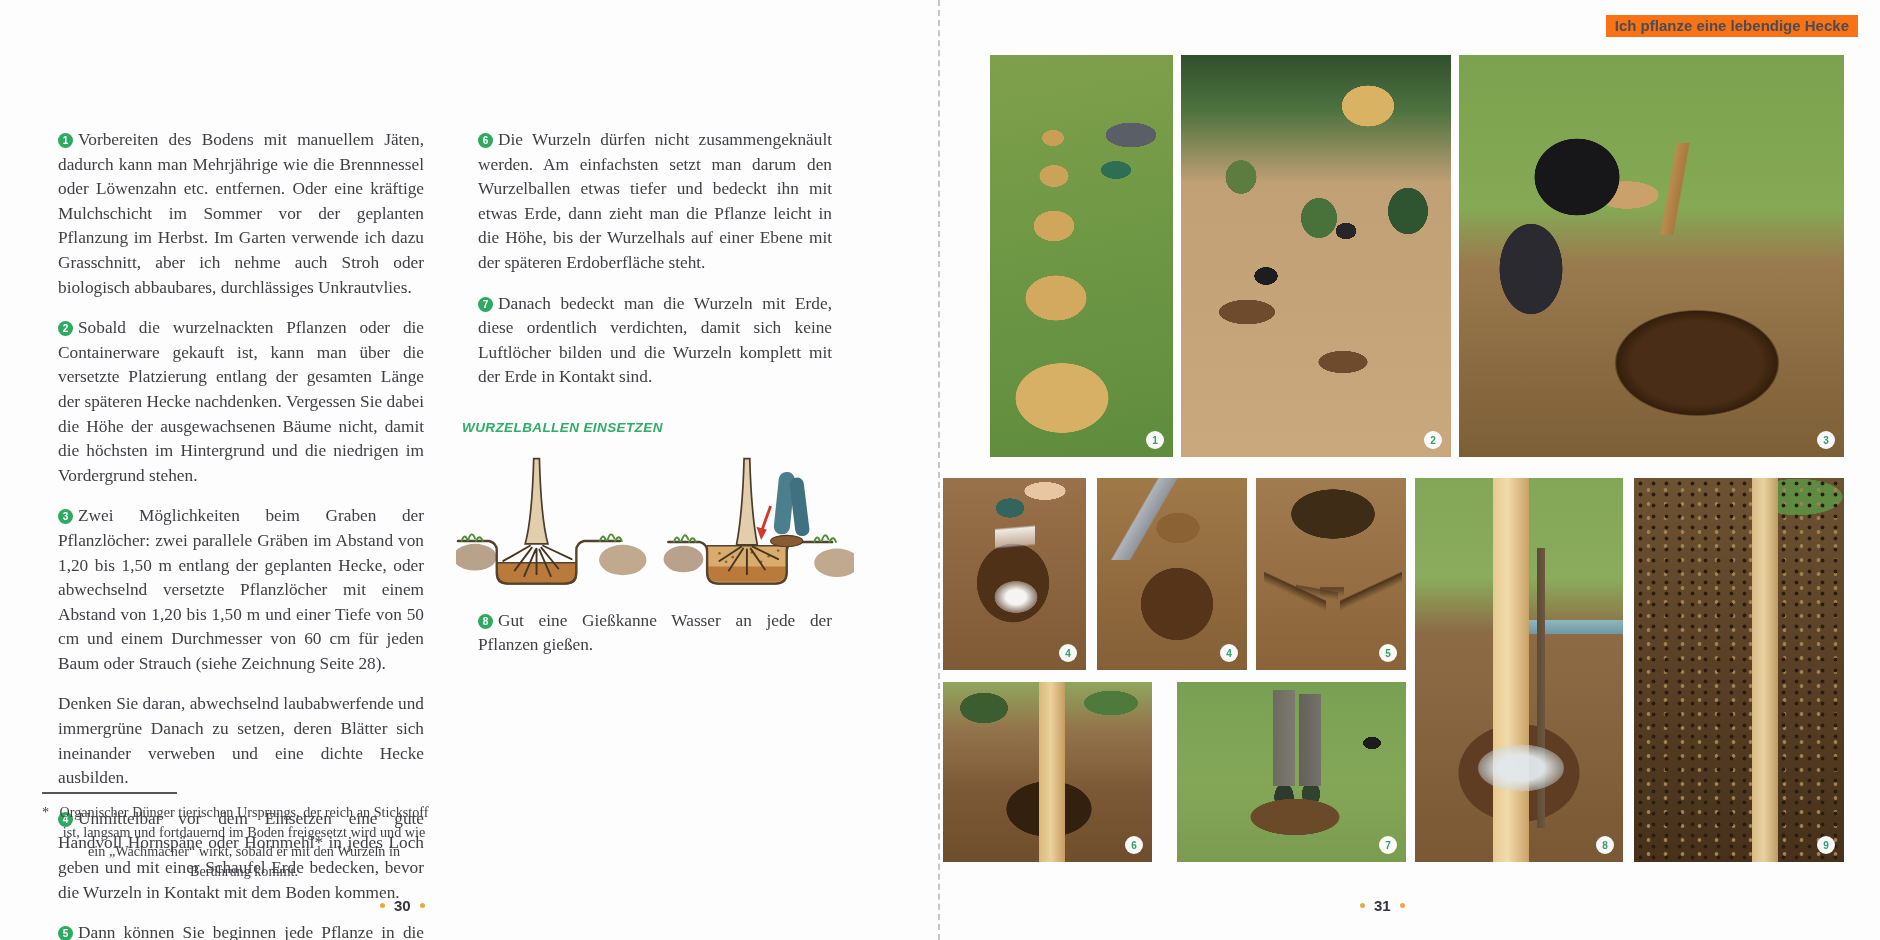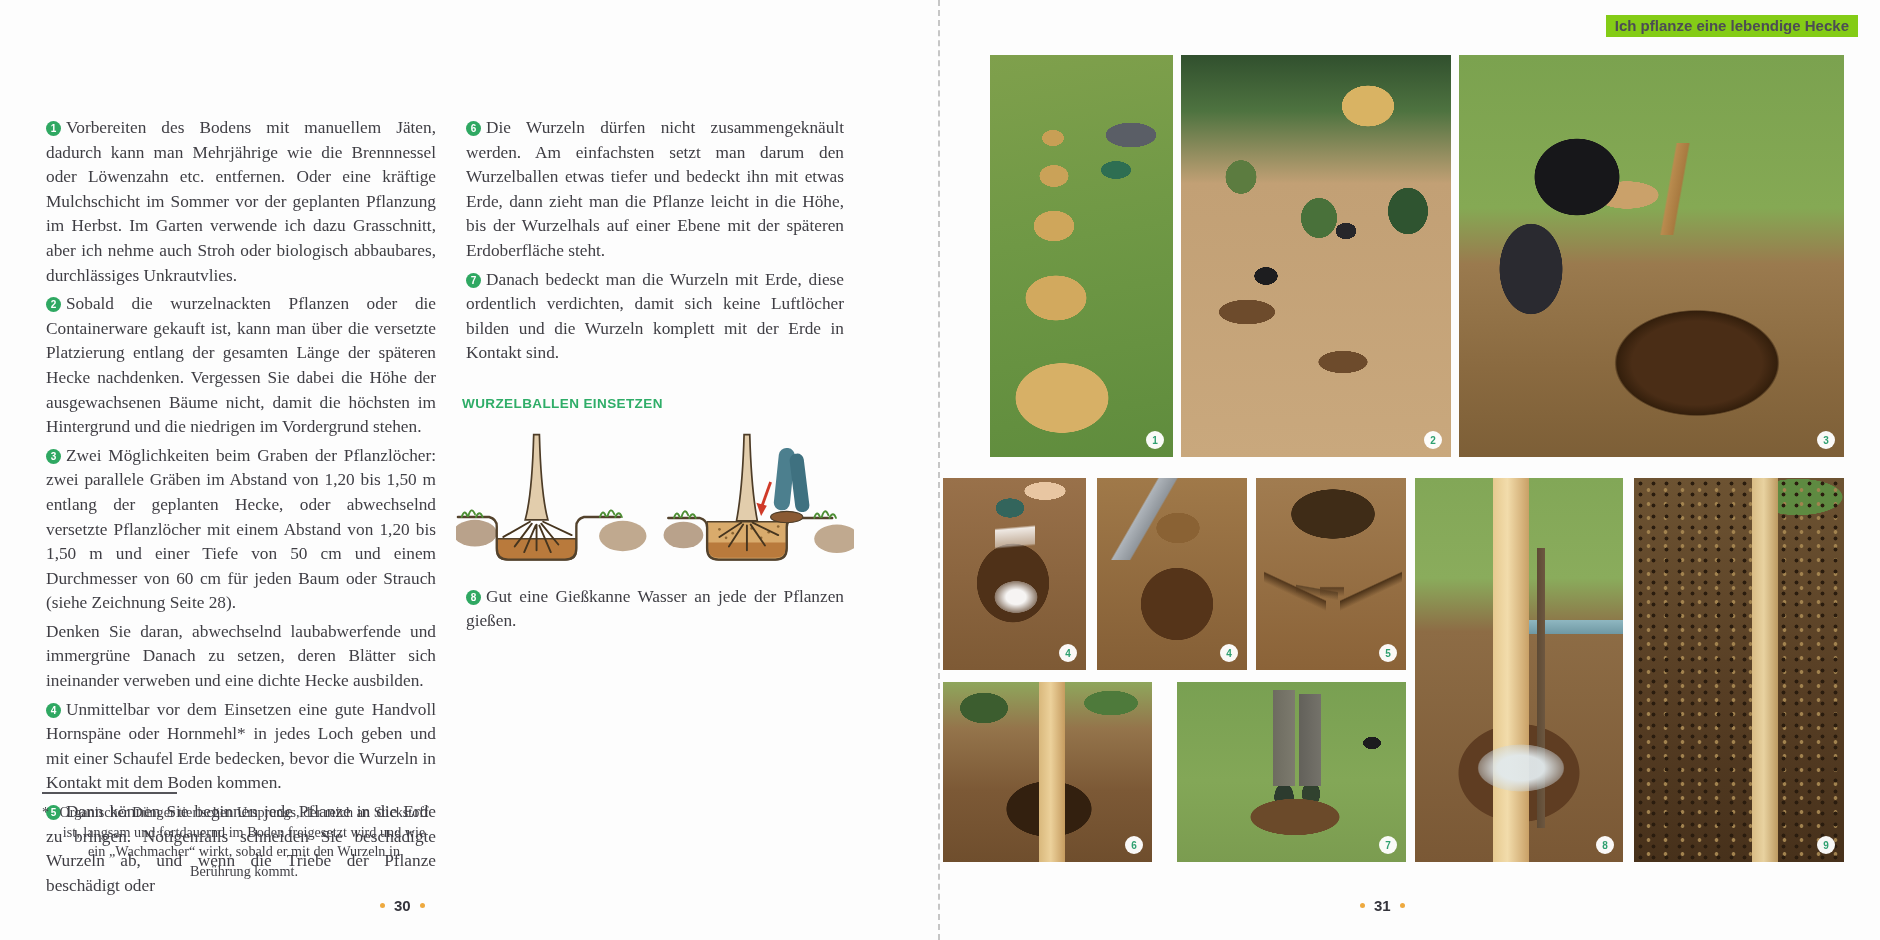--- a/index.html
+++ b/index.html
@@ -6,42 +6,42 @@
   .spread{position:relative;width:1880px;height:940px;background:#fdfdfd;overflow:hidden;
           font-family:"Liberation Serif","DejaVu Serif",serif;color:#3f3e44;}
   
   .fold{position:absolute;left:938px;top:0;height:940px;width:0;border-left:2px dashed #c6c6c6;}
   
   .heading{position:absolute;left:42px;top:50px;margin:0;font-family:"Liberation Sans","DejaVu Sans",sans-serif;
            font-size:31px;font-weight:700;letter-spacing:1px;color:#2fb269;}
   .col{position:absolute;top:112px;font-size:17.3px;line-height:24.6px;text-align:justify;hyphens:auto;}
   .col1{left:42px;width:398px;}
   .col2{left:462px;width:386px;}
-  .para{margin:4px;}
+  .para{margin:16px;}
   .sb{display:inline-block;width:15px;height:15px;border-radius:50%;background:#2fa862;color:#fff;
       font-family:"Liberation Sans","DejaVu Sans",sans-serif;font-size:10px;font-weight:700;line-height:15px;
       text-align:center;margin-right:5px;vertical-align:1px;}
   .subheading{margin:26px 0 0 0;font-family:"Liberation Sans","DejaVu Sans",sans-serif;font-size:13.5px;
-              font-weight:700;letter-spacing:.4px;color:#2fad68;}
+              font-weight:700;letter-spacing:.4px;color:#2fad68;font-style:italic;}
   .illustration{margin:10px 0 16px -6px;width:398px;}
   .illustration svg{display:block;width:398px;height:auto;}
   
   .footnote{position:absolute;left:42px;top:792px;width:388px;font-size:14.2px;line-height:19.5px;}
   .footnote-rule{width:135px;border-top:2px solid #55555a;margin-bottom:9px;}
   .footnote-row{display:flex;gap:9px;}
   .fn-marker{flex:0 0 auto;}
   .fn-text{flex:1;text-align:center;}
   
   .pagenum{position:absolute;top:897px;width:150px;display:flex;align-items:center;gap:9px;
            font-family:"Liberation Sans","DejaVu Sans",sans-serif;font-size:15px;font-weight:700;color:#34343c;}
   .pagenum-left{left:380px;}
   .pagenum-right{left:1360px;}
   .dot{width:5px;height:5px;border-radius:50%;background:#eda93f;}
   
-  .running-head{position:absolute;top:15px;right:22px;padding:2px 9px 3px 9px;background:#84cc16;
+  .running-head{position:absolute;top:15px;right:22px;padding:2px 9px 3px 9px;background:#f97316;
                 font-family:"Liberation Sans","DejaVu Sans",sans-serif;font-size:15px;font-weight:600;color:#4c4c54;}
   .photo{position:absolute;background-repeat:no-repeat;}
   .badge{position:absolute;right:9px;bottom:8px;width:18px;height:18px;border-radius:50%;background:rgba(255,255,255,.96);
          color:#2fa070;font-family:"Liberation Sans","DejaVu Sans",sans-serif;font-size:10px;font-weight:700;
          display:flex;align-items:center;justify-content:center;}
   
   .p1{left:990px;top:55px;width:183px;height:402px;}
   .p2{left:1181px;top:55px;width:270px;height:402px;}
   .p3{left:1459px;top:55px;width:385px;height:402px;}
   .p4{left:943px;top:478px;width:143px;height:192px;}

